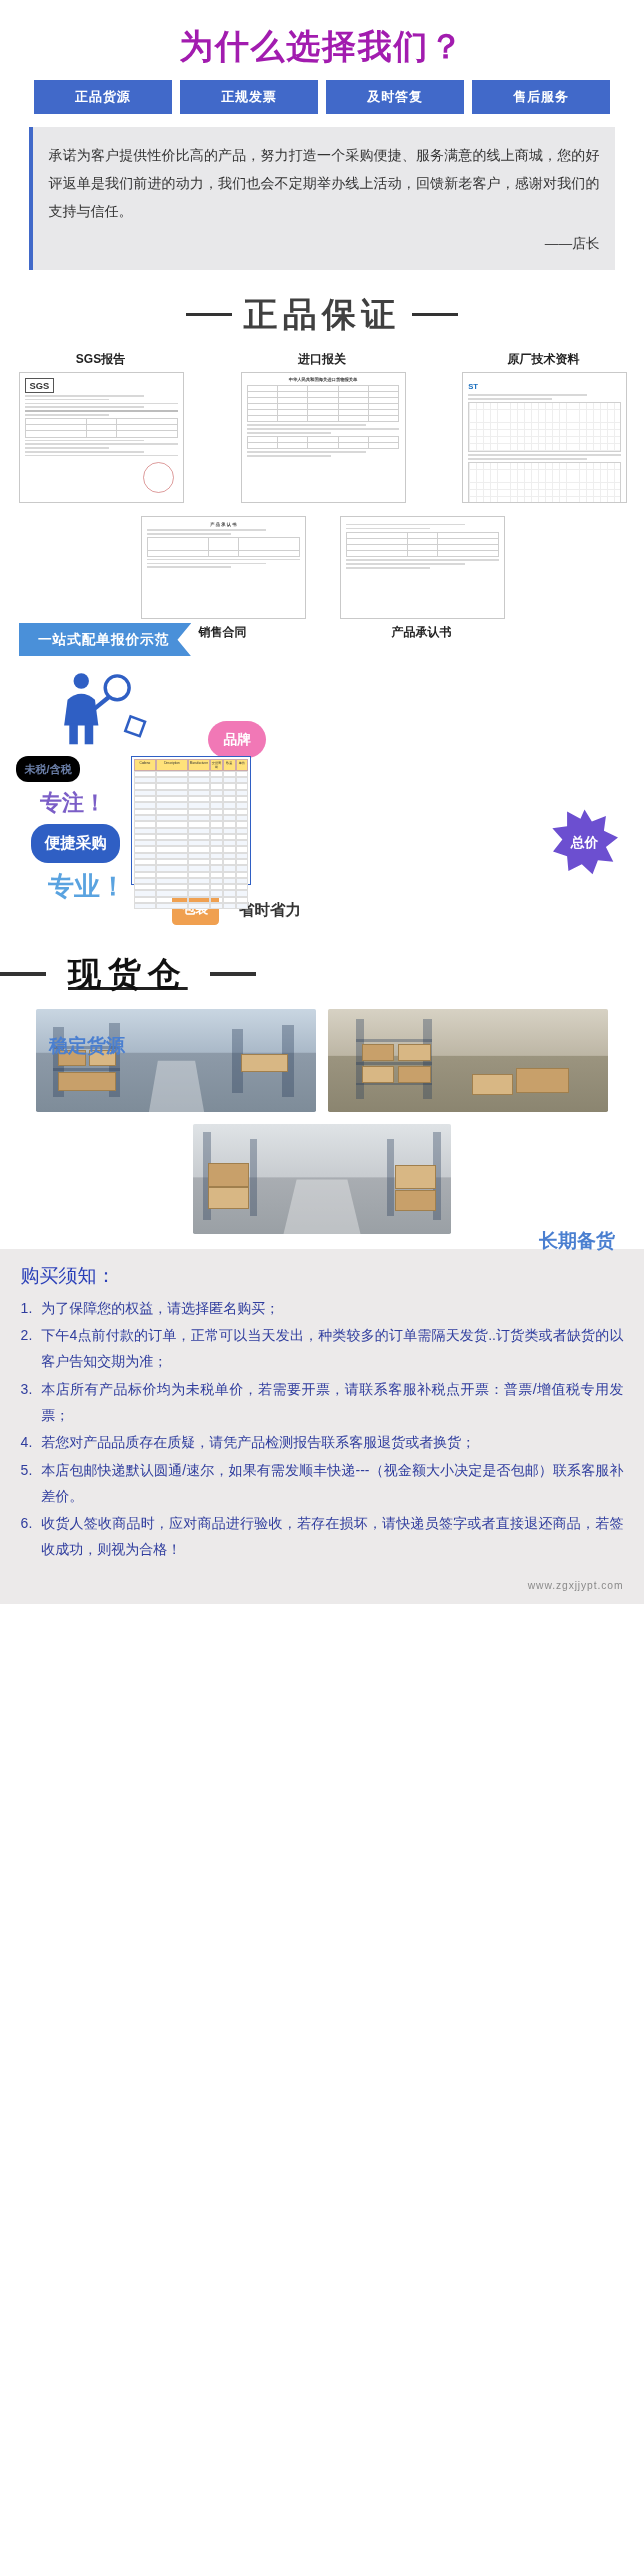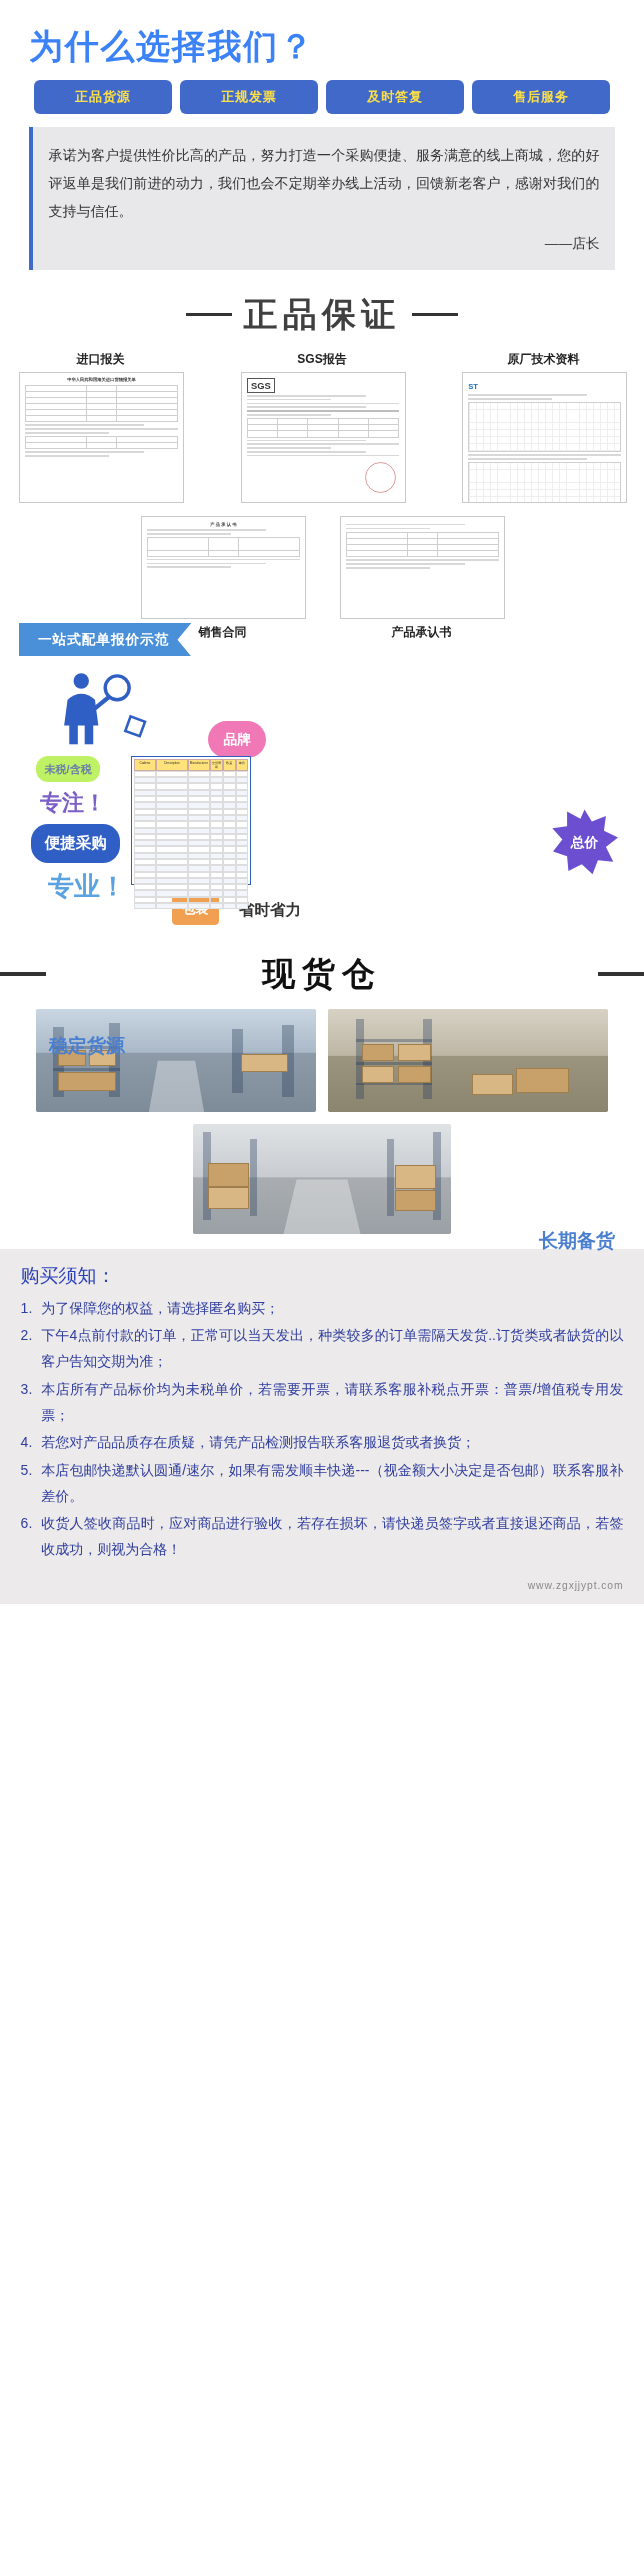--- a/index.html
+++ b/index.html
@@ -8,31 +8,31 @@
     background:#ffffff;
     font-family:"Liberation Sans","DejaVu Sans",sans-serif;
     color:#222;
     -webkit-font-smoothing:antialiased;
   }
   .page{width:644px;position:relative;overflow:hidden;}
 
   
   .sec-why{padding:24px 29px 0 29px;}
   .why-title{
-    font-size:34px;font-weight:bold;color:#3b82f6;letter-spacing:1.7px;
-    text-align:left;margin:0 0 10.3px 0;
+    font-size:34px;font-weight:bold;color:#a21caf;letter-spacing:1.7px;
+    text-align:center;margin:0 0 10.3px 0;
   }
   .why-sub{
     font-size:21.5px;color:#666;font-weight:bold;text-align:center;
     margin:3.4px 0 15.5px 0;letter-spacing:1.7px;
   }
   .badge-row{display:flex;justify-content:space-between;gap:8.6px;margin:0 5.2px 13.7px 5.2px;}
   .badge{
-    flex:1;background:#4169c9;color:#fde047;font-size:13px;font-weight:bold;
-    text-align:center;padding:7.7px 0;border-radius:6px;letter-spacing:0.9px;
+    flex:1;background:#4169c9;color:#ffffff;font-size:13px;font-weight:bold;
+    text-align:center;padding:7.7px 0;border-radius:0;letter-spacing:0.9px;
   }
   .why-body{
     background:#e8e8ea;border-left:4.3px solid #4169c9;
     padding:13.7px 15.5px 12px 15.5px;font-size:14px;line-height:2.0;color:#333;
     text-align:justify;
   }
   .why-sign{text-align:right;font-size:13.7px;color:#333;margin-top:5.2px;}
 
   
   .sec-guarantee{padding:22px 0 8.6px 0;}
@@ -78,21 +78,21 @@
     display:inline-block;background:#4a90d9;color:#fff;font-size:13.7px;font-weight:bold;
     padding:7.7px 22px 7.7px 19px;margin-left:19px;letter-spacing:0.9px;
     clip-path:polygon(0 0,100% 0,92% 50%,100% 100%,0 100%);
   }
   .quote-area{position:relative;height:283px;margin-top:6.9px;}
   .person{position:absolute;left:52px;top:5.2px;width:103px;height:77px;}
   .kw{position:absolute;font-weight:bold;}
   .kw-zhuanzhu{left:40px;top:125px;font-size:22px;color:#7b5ec7;}
   .kw-zhuanye{left:48px;top:206px;font-size:26px;color:#5aa3e0;}
   .kw-weishui{
-    left:36px;top:93px;background:#bef264;color:#6b7fa8;font-size:11px;
+    left:16px;top:93px;background:#000000;color:#6b7fa8;font-size:11px;
     padding:5.2px 8.6px;border-radius:12px;font-weight:bold;
   }
   .kw-bianjie{
     left:31px;top:161px;background:#2f5fc4;color:#fff;font-size:15.5px;
     padding:8.6px 13.7px;border-radius:17px;font-weight:bold;
   }
   .kw-pinpai{
     left:208px;top:58px;background:#f178b6;color:#fff;font-size:13.7px;
     padding:9.4px 15.5px;border-radius:19px;font-weight:bold;
   }
@@ -115,21 +115,21 @@
     background:#fff;border:1.7px solid #2f5fc4;padding:1.7px;box-sizing:border-box;
   }
   .qt-head{display:grid;grid-template-columns:1.4fr 2fr 1.4fr .8fr .8fr .8fr;background:#ffe27a;}
   .qt-head span{font-size:3.1px;text-align:center;border:0.4px solid #caa;color:#333;padding:0.9px 0;}
   .qt-row{display:grid;grid-template-columns:1.4fr 2fr 1.4fr .8fr .8fr .8fr;}
   .qt-row span{font-size:2.9px;text-align:center;border:0.4px solid #ddd;color:#444;height:4.3px;}
   .qt-row.alt span{background:#f2f6fc;}
 
   
   .sec-stock{margin-top:5.2px;padding-bottom:5.2px;}
-  .shead{display:flex;align-items:center;justify-content:space-between;gap:28px;margin:3.4px 0 12px 0;}
+  .shead{display:flex;align-items:center;justify-content:flex-start;gap:22px;margin:3.4px 0 12px 0;text-decoration:underline;}
   .shead .rule{width:46px;height:3.4px;background:#333;}
   .shead .stitle{font-size:33px;font-weight:bold;letter-spacing:6.9px;color:#111;}
   .wh-row{display:flex;justify-content:center;gap:12px;margin:0 19px;}
   .wh{width:280px;height:103px;border-radius:1.7px;overflow:hidden;position:relative;}
   .wh-mid{width:258px;height:110px;margin:12px auto 0 auto;border-radius:1.7px;overflow:hidden;position:relative;}
   .wh-labels{position:relative;height:0;}
   .lab{position:absolute;font-size:19px;font-weight:bold;color:#4a7fd0;margin-left:20px;}
   .lab-left{left:29px;top:-79px;}
   .lab-right{right:29px;top:-5.2px;}
 
@@ -180,78 +180,20 @@
     <div class="ghead">
       <div class="rule"></div>
       <div class="gtitle">正品保证</div>
       <div class="rule"></div>
     </div>
 
     <div class="docs-wrap">
       <div class="doc-top">
 
         <div class="doc-col">
-          <div class="doc-cap">进口报关</div>
-          <div class="doc-img tall">
-            <div class="scan">
-              <div class="hd">中华人民共和国海关进口货物报关单</div>
-              <div class="tbl">
-                <div></div>
-                  <div></div>
-                  <div></div>
-                  <div></div>
-                  <div></div>
-                <div></div>
-                  <div></div>
-                  <div></div>
-                  <div></div>
-                  <div></div>
-                <div></div>
-                  <div></div>
-                  <div></div>
-                  <div></div>
-                  <div></div>
-                <div></div>
-                  <div></div>
-                  <div></div>
-                  <div></div>
-                  <div></div>
-                <div></div>
-                  <div></div>
-                  <div></div>
-                  <div></div>
-                  <div></div>
-                <div></div>
-                  <div></div>
-                  <div></div>
-                  <div></div>
-                  <div></div>
-              </div>
-              <div class="ln m"></div>
-                <div class="ln"></div>
-                <div class="ln s"></div>
-              <div class="tbl">
-                <div></div>
-                  <div></div>
-                  <div></div>
-                  <div></div>
-                  <div></div>
-                <div></div>
-                  <div></div>
-                  <div></div>
-                  <div></div>
-                  <div></div>
-              </div>
-              <div class="ln m"></div>
-                <div class="ln s"></div>
-            </div>
-          </div>
-        </div>
-
-        <div class="doc-col">
           <div class="doc-cap">SGS报告</div>
           <div class="doc-img tall">
             <div class="scan">
               <span class="sgs">SGS</span>
               <div class="ln m"></div><div class="ln s"></div><div class="ln"></div>
               <div class="ln m"></div><div class="ln d"></div><div class="ln s"></div>
               <div class="tbl">
                 <div></div>
                   <div></div>
                   <div></div>
@@ -264,20 +206,78 @@
                   <div></div>
                 <div></div>
                   <div></div>
                   <div></div>
                   <div></div>
                   <div></div>
               </div>
               <div class="ln m"></div><div class="ln"></div><div class="ln s"></div>
               <div class="ln m"></div><div class="ln"></div>
               <div class="stamp"></div>
+            </div>
+          </div>
+        </div>
+
+        <div class="doc-col">
+          <div class="doc-cap">进口报关</div>
+          <div class="doc-img tall">
+            <div class="scan">
+              <div class="hd">中华人民共和国海关进口货物报关单</div>
+              <div class="tbl">
+                <div></div>
+                  <div></div>
+                  <div></div>
+                  <div></div>
+                  <div></div>
+                <div></div>
+                  <div></div>
+                  <div></div>
+                  <div></div>
+                  <div></div>
+                <div></div>
+                  <div></div>
+                  <div></div>
+                  <div></div>
+                  <div></div>
+                <div></div>
+                  <div></div>
+                  <div></div>
+                  <div></div>
+                  <div></div>
+                <div></div>
+                  <div></div>
+                  <div></div>
+                  <div></div>
+                  <div></div>
+                <div></div>
+                  <div></div>
+                  <div></div>
+                  <div></div>
+                  <div></div>
+              </div>
+              <div class="ln m"></div>
+                <div class="ln"></div>
+                <div class="ln s"></div>
+              <div class="tbl">
+                <div></div>
+                  <div></div>
+                  <div></div>
+                  <div></div>
+                  <div></div>
+                <div></div>
+                  <div></div>
+                  <div></div>
+                  <div></div>
+                  <div></div>
+              </div>
+              <div class="ln m"></div>
+                <div class="ln s"></div>
             </div>
           </div>
         </div>
 
         <div class="doc-col">
           <div class="doc-cap">原厂技术资料</div>
           <div class="doc-img tall">
             <div class="scan">
               <span class="st-logo">ST</span>
               <div class="ln m"></div><div class="ln s"></div>

